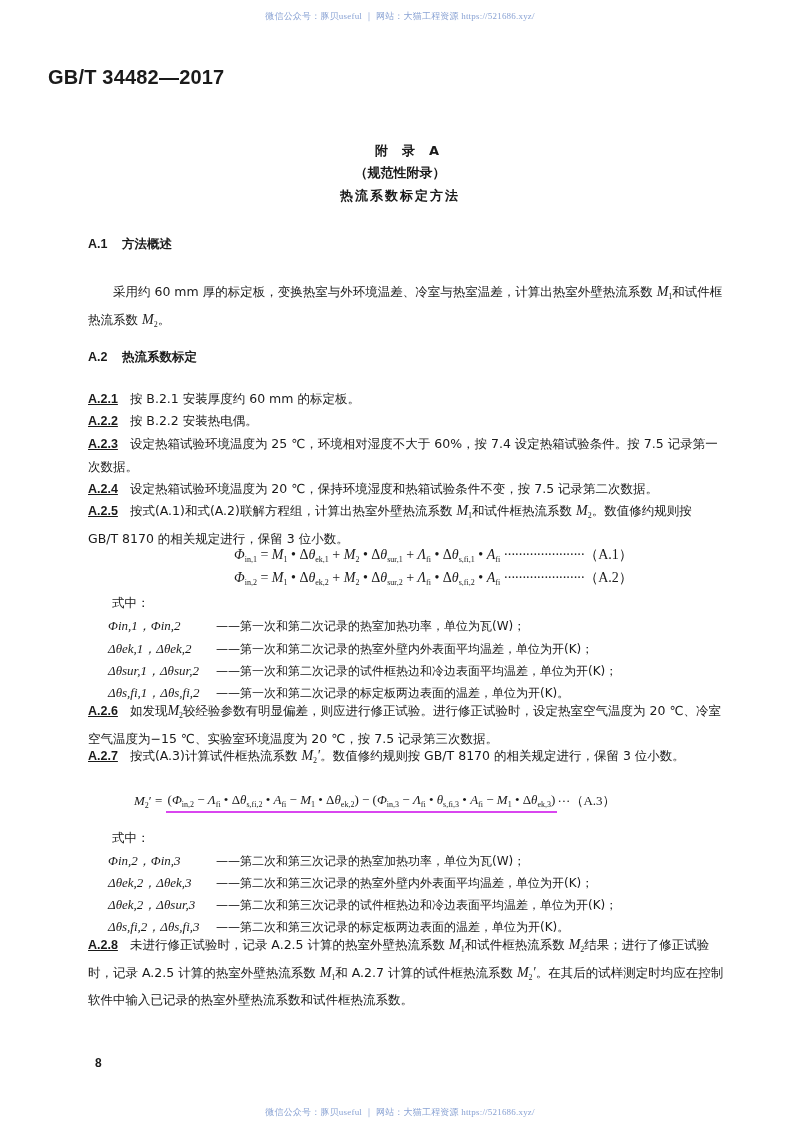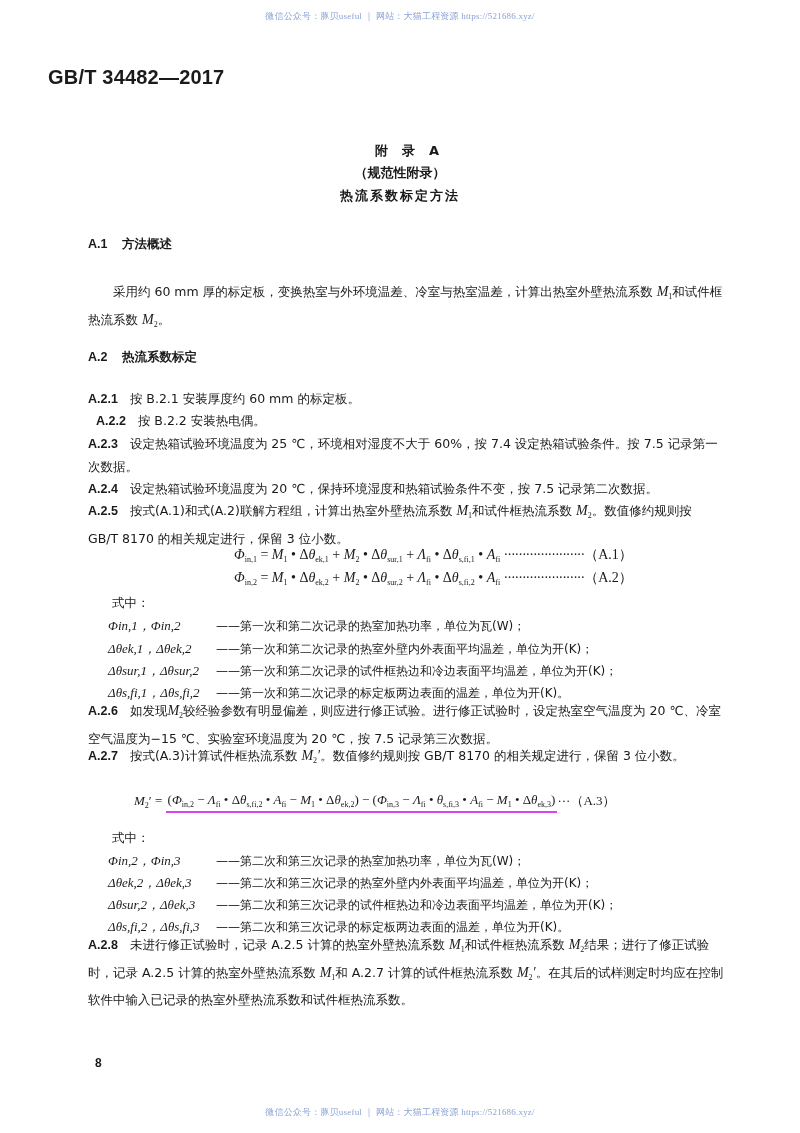--- a/index.html
+++ b/index.html
@@ -35,21 +35,21 @@
     font-weight: bold; font-size: 12.5px;
   }
   .heading .num { display: inline-block; width: 34px; font-family: "Liberation Sans", sans-serif; }
   .para {
     left: 88px; width: 636px;
     font-size: 12.5px; line-height: 22.5px;
     font-family: "DejaVu Sans", "Liberation Sans", sans-serif;
   }
   .para .clause {
     font-family: "Liberation Sans", "DejaVu Sans", sans-serif;
-    font-weight: bold; margin-right: 12px;
+    font-weight: bold; margin-right: 12px; text-decoration: underline;
   }
   .indent { text-indent: 25px; }
   .it { font-family: "Liberation Serif", serif; font-style: italic; font-size: 14px; }
   .sub { font-size: 8px; vertical-align: -3px; font-style: normal; font-family: "Liberation Serif", serif; }
   .formula {
     font-family: "Liberation Serif", "DejaVu Serif", serif;
     font-size: 14px; white-space: nowrap;
   }
   .formula .dots { letter-spacing: -1px; }
   .whereis-label { left: 112px; font-size: 12.5px; font-family: "DejaVu Sans", sans-serif; }
@@ -89,21 +89,21 @@
   <span class="it"><span>M</span><span class="sub">2</span></span><span>。</span>
 </div>
 
 <div class="abs heading" style="top:349px;">
   <span class="num">A.2</span><span>热流系数标定</span>
 </div>
 
 <div class="abs para" style="top:388px;">
   <span class="clause">A.2.1</span><span>按 B.2.1 安装厚度约 60 mm 的标定板。</span>
 </div>
-<div class="abs para" style="top:410px;margin-left:8px;">
+<div class="abs para" style="top:410px;">
   <span class="clause">A.2.2</span><span>按 B.2.2 安装热电偶。</span>
 </div>
 <div class="abs para" style="top:433px;">
   <span class="clause">A.2.3</span><span>设定热箱试验环境温度为 25 ℃，环境相对湿度不大于 60%，按 7.4 设定热箱试验条件。按 7.5 记录第一次数据。</span>
 </div>
 <div class="abs para" style="top:478px;">
   <span class="clause">A.2.4</span><span>设定热箱试验环境温度为 20 ℃，保持环境湿度和热箱试验条件不变，按 7.5 记录第二次数据。</span>
 </div>
 
 <div class="abs para" style="top:500px;">
@@ -140,21 +140,21 @@
 <div class="abs formula" style="left:134px; top:792px; font-size:13px;">
   <i>M</i><span class="sub">2</span>′ =
   <span class="frac">
     <div class="num-part">(<i>Φ</i><span class="sub">in,2</span> − <i>Λ</i><span class="sub">fi</span> • Δ<i>θ</i><span class="sub">s,fi,2</span> • <i>A</i><span class="sub">fi</span> − <i>M</i><span class="sub">1</span> • Δ<i>θ</i><span class="sub">ek,2</span>) − (<i>Φ</i><span class="sub">in,3</span> − <i>Λ</i><span class="sub">fi</span> • <i>θ</i><span class="sub">s,fi,3</span> • <i>A</i><span class="sub">fi</span> − <i>M</i><span class="sub">1</span> • Δ<i>θ</i><span class="sub">ek,3</span>)</div>
   </span><span>···</span><span>（A.3）</span>
 </div>
 
 <div class="abs whereis-label" style="top:830px;">式中：</div>
 <div class="abs def-row" style="top:852px;"><span class="sym">Φin,2，Φin,3</span><span>——第二次和第三次记录的热室加热功率，单位为瓦(W)；</span></div>
 <div class="abs def-row" style="top:874px;"><span class="sym">Δθek,2，Δθek,3</span><span>——第二次和第三次记录的热室外壁内外表面平均温差，单位为开(K)；</span></div>
-<div class="abs def-row" style="top:896px;"><span class="sym">Δθsur,2，Δθek,3</span><span>——第二次和第三次记录的试件框热边和冷边表面平均温差，单位为开(K)；</span></div>
+<div class="abs def-row" style="top:896px;"><span class="sym">Δθek,2，Δθsur,3</span><span>——第二次和第三次记录的试件框热边和冷边表面平均温差，单位为开(K)；</span></div>
 <div class="abs def-row" style="top:918px;"><span class="sym">Δθs,fi,2，Δθs,fi,3</span><span>——第二次和第三次记录的标定板两边表面的温差，单位为开(K)。</span></div>
 
 <div class="abs para" style="top:934px;">
   <span class="clause">A.2.8</span><span>未进行修正试验时，记录 A.2.5 计算的热室外壁热流系数</span>
   <span class="it"><span>M</span><span class="sub">1</span></span><span>和试件框热流系数</span>
   <span class="it"><span>M</span><span class="sub">2</span></span><span>结果；进行了修正试验时，记录 A.2.5 计算的热室外壁热流系数</span>
   <span class="it"><span>M</span><span class="sub">1</span></span><span>和 A.2.7 计算的试件框热流系数</span>
   <span class="it"><span>M</span><span class="sub">2</span><span>′</span></span><span>。在其后的试样测定时均应在控制软件中输入已记录的热室外壁热流系数和试件框热流系数。</span>
 </div>
 

